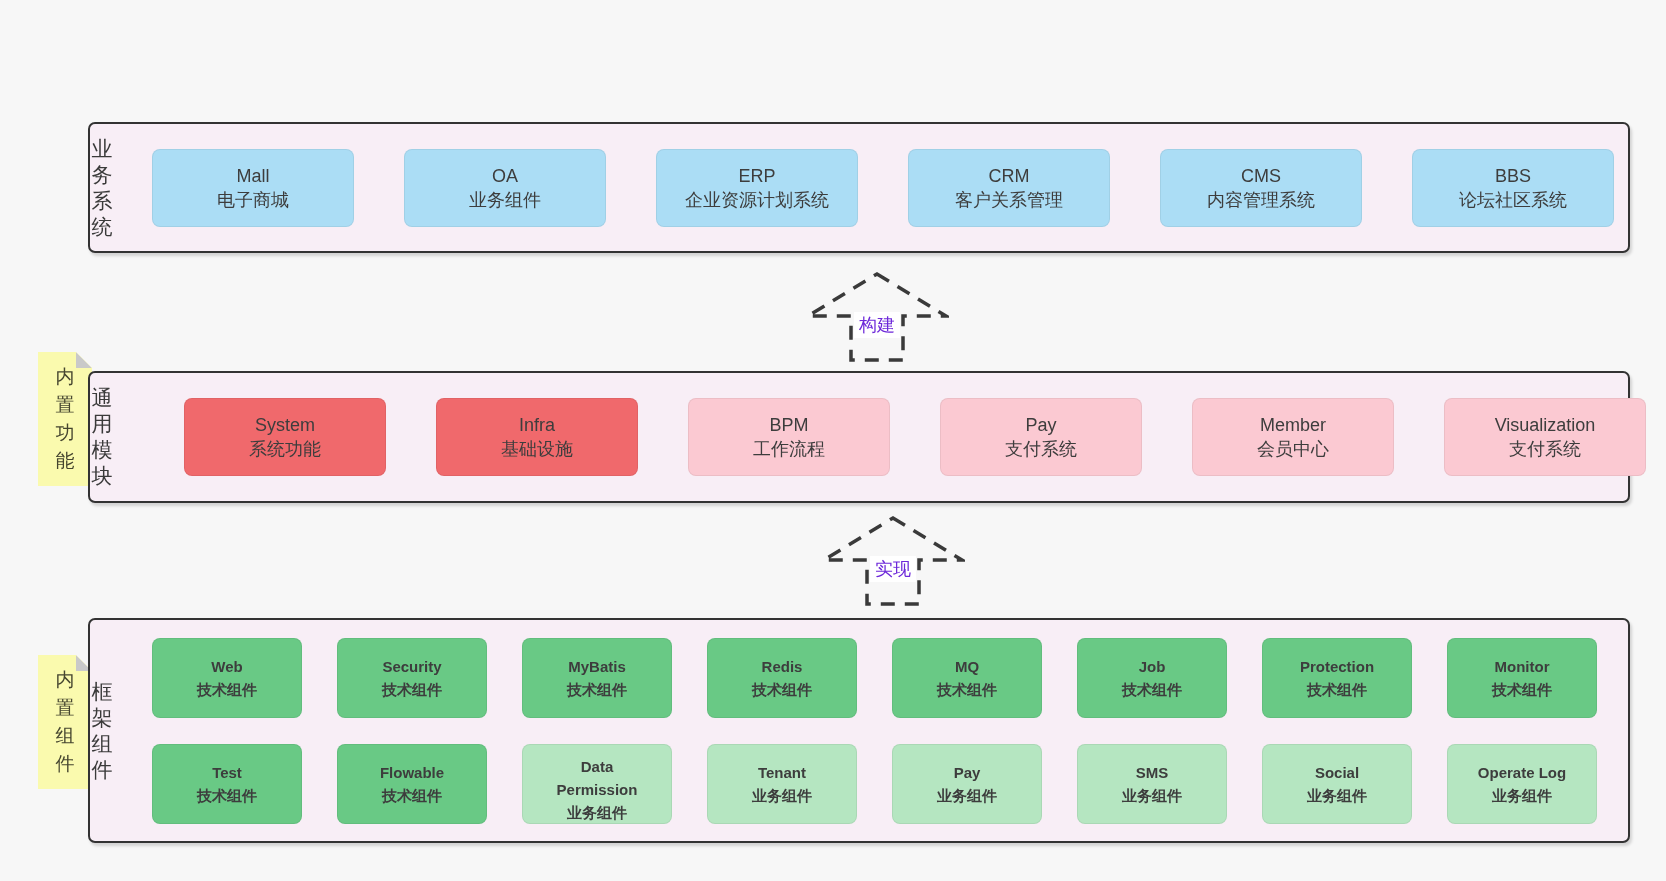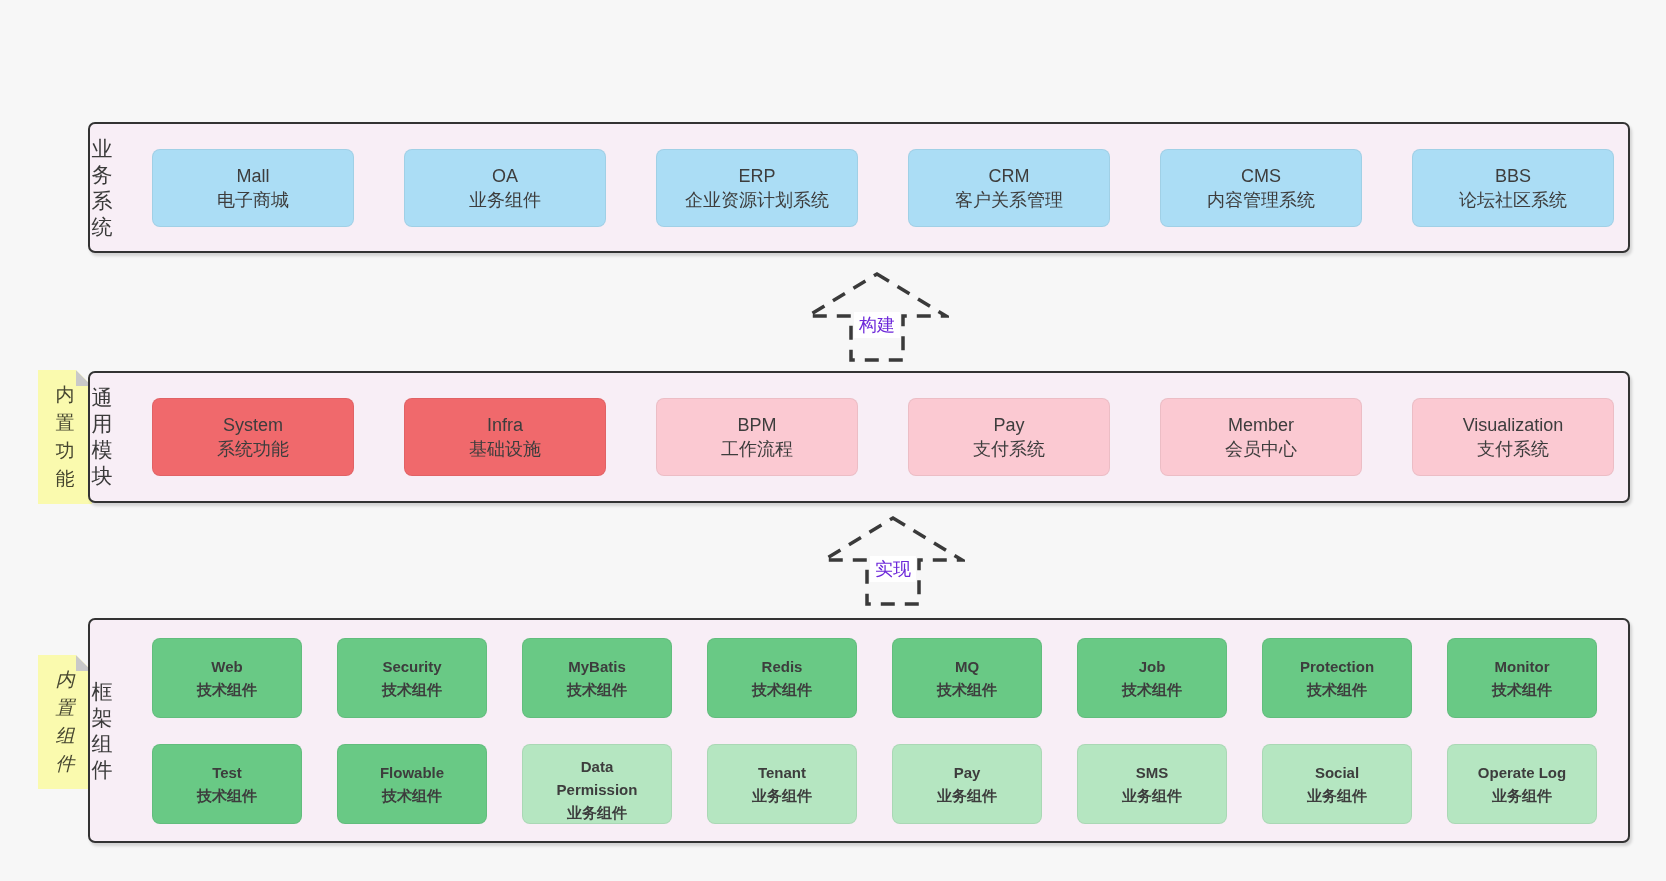--- a/index.html
+++ b/index.html
@@ -17,21 +17,21 @@
   .panel{
     position:absolute;left:88px;width:1542px;
     background:#f8eef6;
     border:2px solid #333;border-radius:7px;
     box-shadow:2px 3px 3px rgba(0,0,0,0.15);
     display:flex;align-items:center;
     box-sizing:border-box;
     z-index:1;
   }
   .panel-top{top:122px;height:131px;}
-  .panel-mid{top:371px;height:132px;}
+  .panel-mid{top:371px;height:132px;gap:32px;}
   .panel-bot{top:618px;height:225px;}
 
   
   .side-label{flex:0 0 62px;display:flex;justify-content:flex-start;}
   .v-text{
     width:24px;
     font-size:21px;line-height:26px;
     text-align:center;word-break:break-all;
     color:#3a3a3a;
   }
@@ -60,22 +60,22 @@
 
   
   .tab{
     position:absolute;width:54px;height:134px;
     background:#fafaae;
     z-index:0;
     display:flex;align-items:center;justify-content:center;
     clip-path:polygon(0 0,calc(100% - 16px) 0,100% 16px,100% 100%,0 100%);
   }
   .tab .v-text{width:22px;font-size:19px;line-height:28px;color:#45452f;}
-  .tab-mid{left:38px;top:370px;}
-  .tab-bot{left:38px;top:655px;font-style:italic;}
+  .tab-mid{left:38px;top:352px;}
+  .tab-bot{left:38px;top:655px;}
   .fold{
     position:absolute;top:0;right:0;width:16px;height:16px;
     background:#c9c9c9;
     clip-path:polygon(0 0,100% 100%,0 100%);
   }
 
   
   .arrow{position:absolute;width:144px;height:92px;z-index:2;}
   .arrow svg{display:block;width:144px;height:92px;}
   .arrow-label{

